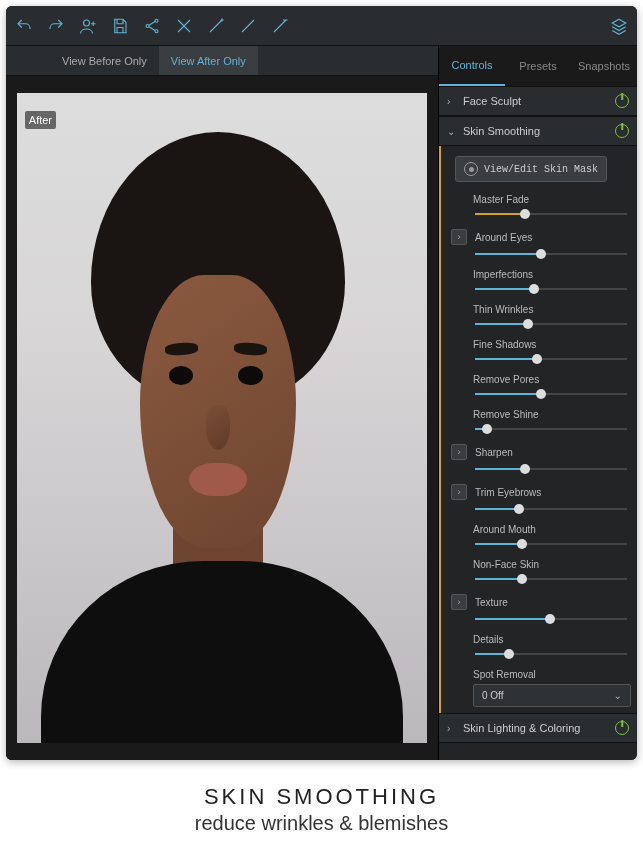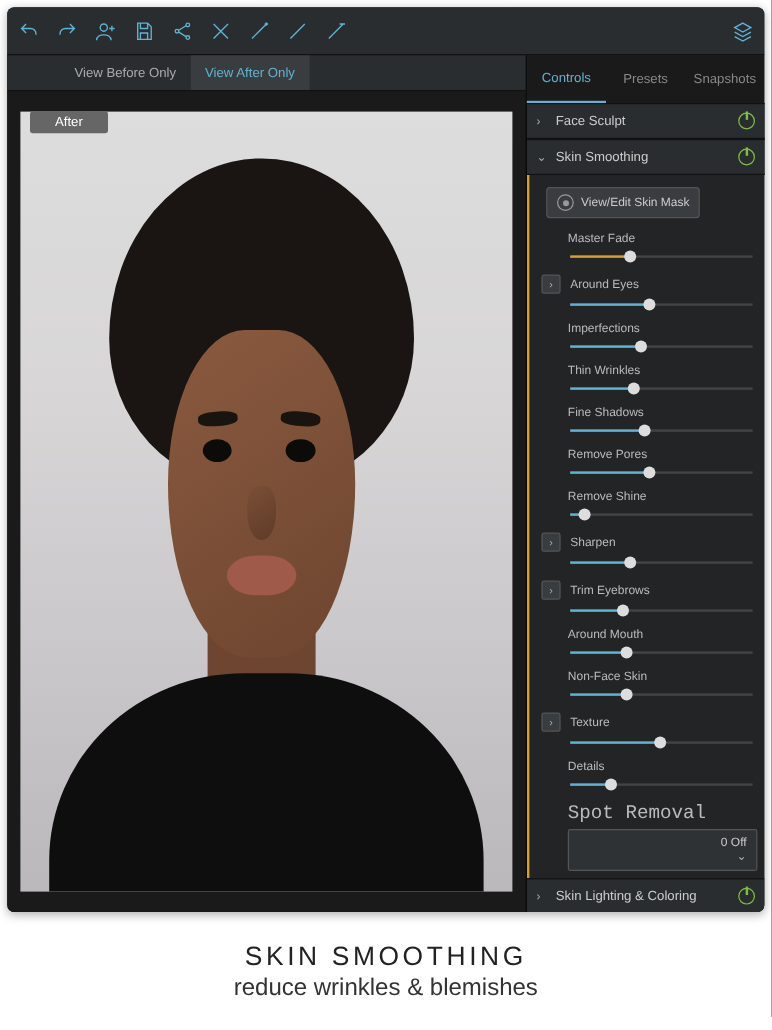--- a/index.html
+++ b/index.html
@@ -9,21 +9,21 @@
   .toolbar .icon { width: 20px; height: 20px; display: flex; align-items: center; justify-content: center; color: #5fb3d4; cursor: pointer; }
   .toolbar .icon svg { width: 18px; height: 18px; stroke: currentColor; fill: none; stroke-width: 1.5; }
   .toolbar .sep { flex: 1; }
   .main { flex: 1; display: flex; overflow: hidden; }
   .viewport { flex: 1; background: #1a1a1a; display: flex; flex-direction: column; border-right: 1px solid #000; }
   .view-tabs { height: 30px; background: #2a2d30; display: flex; align-items: stretch; border-bottom: 1px solid #111; padding-left: 44px; }
   .view-tab { padding: 0 12px; display: flex; align-items: center; font-size: 11px; color: #aaa; cursor: pointer; }
   .view-tab.active { background: #3a3d40; color: #5fb3d4; }
   .image-area { flex: 1; position: relative; background: #1a1a1a; display: flex; align-items: center; justify-content: center; }
   .photo { width: 95%; height: 95%; background: linear-gradient(180deg, #ddd 0%, #d8d6d7 35%, #c9c7c9 70%, #bab8bb 100%); position: relative; overflow: hidden; }
-  .after-badge { position: absolute; top: 0; left: 8px; background: #666; color: #fff; font-size: 11px; padding: 3px 21px; border-radius: 2px; z-index: 5; }
+  .after-badge { position: absolute; top: 18px; left: 8px; background: #666; color: #fff; font-size: 11px; padding: 3px 4px; border-radius: 2px; z-index: 5; }
   
   .portrait { position: absolute; inset: 0; }
   .hair { position: absolute; top: 6%; left: 18%; width: 62%; height: 42%; background: #1a1512; border-radius: 50% 50% 45% 45% / 55% 55% 45% 45%; }
   .face { position: absolute; top: 28%; left: 30%; width: 38%; height: 42%; background: linear-gradient(145deg, #8a5a3f 0%, #6e4530 100%); border-radius: 48% 48% 50% 50% / 55% 55% 62% 62%; }
   .neck { position: absolute; top: 62%; left: 38%; width: 22%; height: 18%; background: #6e4530; border-radius: 0 0 20% 20%; }
   .shirt { position: absolute; top: 72%; left: 6%; width: 88%; height: 40%; background: #0e0e0e; border-radius: 45% 45% 0 0 / 60% 60% 0 0; }
   .eye-l { position: absolute; top: 42%; left: 37%; width: 6%; height: 3%; background: #0d0b0a; border-radius: 50%; }
   .eye-r { position: absolute; top: 42%; left: 54%; width: 6%; height: 3%; background: #0d0b0a; border-radius: 50%; }
   .lips { position: absolute; top: 57%; left: 42%; width: 14%; height: 5%; background: #a05a4a; border-radius: 50% / 60%; }
   .brow-l { position:absolute; top:38.5%; left:36%; width:8%; height:1.8%; background:#1a1410; border-radius:40%; transform:rotate(-4deg);}
@@ -34,36 +34,36 @@
   .panel-tabs { height: 40px; display: flex; align-items: stretch; background: #1a1a1a; }
   .panel-tab { flex: 1; display: flex; align-items: center; justify-content: center; font-size: 11px; color: #888; cursor: pointer; }
   .panel-tab.active { color: #5fb3d4; border-bottom: 2px solid #5fb3d4; }
   .panel-scroll { flex: 1; overflow-y: auto; overflow-x: hidden; }
   .section-header { height: 30px; display: flex; align-items: center; padding: 0 8px; background: #2a2d30; border-bottom: 1px solid #111; border-top: 1px solid #111; cursor: pointer; }
   .section-header .chev { width: 10px; margin-right: 6px; color: #aaa; font-size: 10px; }
   .section-header .title { flex: 1; color: #ccc; font-size: 11px; }
   .power-icon { width: 14px; height: 14px; border: 1.5px solid #7fbf3f; border-radius: 50%; position: relative; cursor: pointer; }
   .power-icon::after { content: ""; position: absolute; top: -2px; left: 50%; width: 1.5px; height: 7px; background: #7fbf3f; transform: translateX(-50%); }
   .section-body { padding: 6px 6px 6px 10px; border-left: 2px solid #d8a028; }
-  .mask-btn { display: inline-flex; align-items: center; gap: 6px; background: #3a3d40; border: 1px solid #555; color: #ccc; padding: 5px 8px; border-radius: 3px; font-size: 10px; cursor: pointer; margin: 4px 0 10px 4px; }
+  .mask-btn { display: inline-flex; align-items: center; gap: 6px; background: #3a3d40; border: 1px solid #555; color: #ccc; padding: 5px 8px; border-radius: 3px; font-size: 10px; cursor: pointer; margin: 4px 0 10px 4px; font-family: Liberation Mono, monospace; }
   .mask-btn .eye { width: 14px; height: 14px; border: 1px solid #999; border-radius: 50%; display:flex; align-items:center; justify-content:center;}
   .mask-btn .eye::after{content:""; width:5px; height:5px; background:#999; border-radius:50%;}
   .slider-row { margin: 2px 0 8px 0; }
   .slider-row.indented { margin-left: 22px; }
   .slider-row .label-line { display: flex; align-items: center; gap: 4px; }
   .slider-row .expand { width: 16px; height: 16px; background: #3a3d40; display: flex; align-items: center; justify-content: center; color: #aaa; font-size: 9px; cursor: pointer; border:1px solid #555; border-radius:2px; margin-right:4px;}
   .slider-row .lbl { font-size: 10px; color: #bbb; }
   .slider-track { position: relative; height: 14px; margin-top: 2px; margin-left: 2px; }
   .slider-track .track { position: absolute; top: 6px; left: 0; right: 4px; height: 2px; background: #444; }
   .slider-track .fill { position: absolute; top: 6px; left: 0; height: 2px; background: #5fb3d4; }
   .slider-track .fill.orange { background: #d8a028; }
   .slider-track .thumb { position: absolute; top: 2px; width: 10px; height: 10px; background: #ddd; border-radius: 50%; transform: translateX(-50%); cursor: pointer; }
   .dropdown-row { margin-top: 6px; }
-  .dropdown-row .lbl { font-size: 16px; color: #bbb; margin-bottom: 4px; display:block;font-family:Liberation Mono, monospace;}
-  .dropdown { background: #2f3234; border: 1px solid #555; padding: 5px 8px; display: flex; align-items: flex-end; justify-content: space-between; cursor: pointer; border-radius: 2px; flex-direction: column; }
+  .dropdown-row .lbl { font-size: 10px; color: #bbb; margin-bottom: 4px; display:block;}
+  .dropdown { background: #2f3234; border: 1px solid #555; padding: 5px 8px; display: flex; align-items: flex-end; justify-content: space-between; cursor: pointer; border-radius: 2px; }
   .dropdown .val { font-size: 10px; color: #ccc; }
   .dropdown .dd-chev { color: #aaa; font-size: 10px; }
 
   .caption { text-align: center; padding: 18px 0 0 0; }
   .caption h1 { font-size: 22px; font-weight: 400; letter-spacing: 3px; color: #222; }
   .caption p { font-size: 20px; font-weight: 300; color: #333; margin-top: 2px; }
 
   
   .panel-scroll::-webkit-scrollbar { width: 6px; }
   .panel-scroll::-webkit-scrollbar-thumb { background: #555; border-radius: 3px; }

